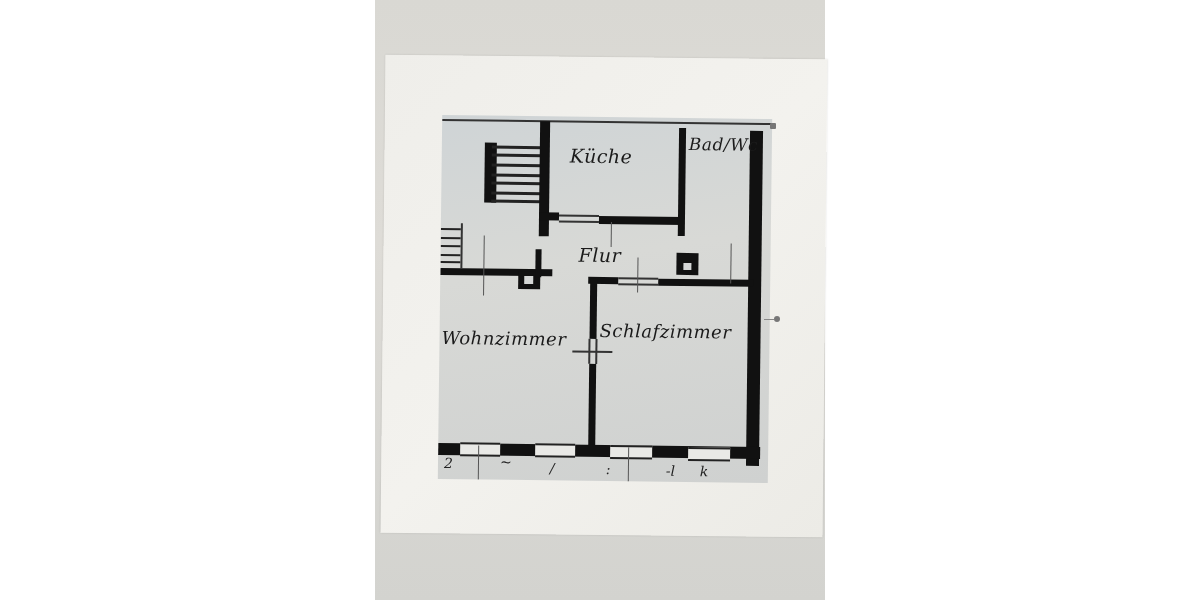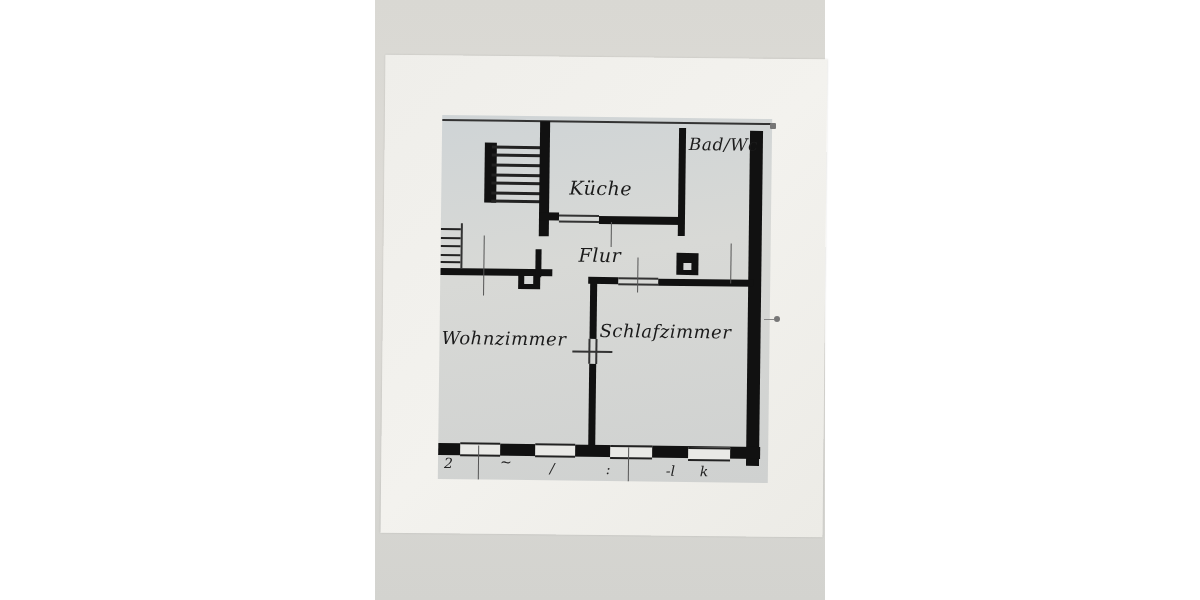--- a/index.html
+++ b/index.html
@@ -109,21 +109,21 @@
   <div class="win" style="left:172px;top:328px;width:42px;"></div>
   <div class="win" style="left:250px;top:329px;width:42px;"></div>
 
   <div class="thin" style="left:43px;top:120px;width:1px;height:60px;background:#555;"></div>
   <div class="thin" style="left:170px;top:105px;width:1px;height:25px;background:#555;"></div>
   <div class="thin" style="left:197px;top:140px;width:1px;height:35px;background:#555;"></div>
   <div class="thin" style="left:290px;top:125px;width:1px;height:40px;background:#555;"></div>
   <div class="thin" style="left:40px;top:330px;width:1px;height:36px;background:#555;"></div>
   <div class="thin" style="left:190px;top:330px;width:1px;height:36px;background:#555;"></div>
 
-  <div class="label" style="left:128px;top:28px;margin-top:32px;">Küche</div>
+  <div class="label" style="left:128px;top:28px;">Küche</div>
   <div class="label" style="left:247px;top:16px;font-size:17px;">Bad/Wc</div>
   <div class="label" style="left:138px;top:127px;">Flur</div>
   <div class="label" style="left:2px;top:212px;font-size:18px;">Wohnzimmer</div>
   <div class="label" style="left:160px;top:203px;font-size:18px;">Schlafzimmer</div>
 
   <div class="scribble" style="left:6px;top:340px;">2</div>
   <div class="scribble" style="left:62px;top:338px;">~</div>
   <div class="scribble" style="left:112px;top:344px;">/</div>
   <div class="scribble" style="left:168px;top:344px;">:</div>
   <div class="scribble" style="left:228px;top:345px;">-l</div>

